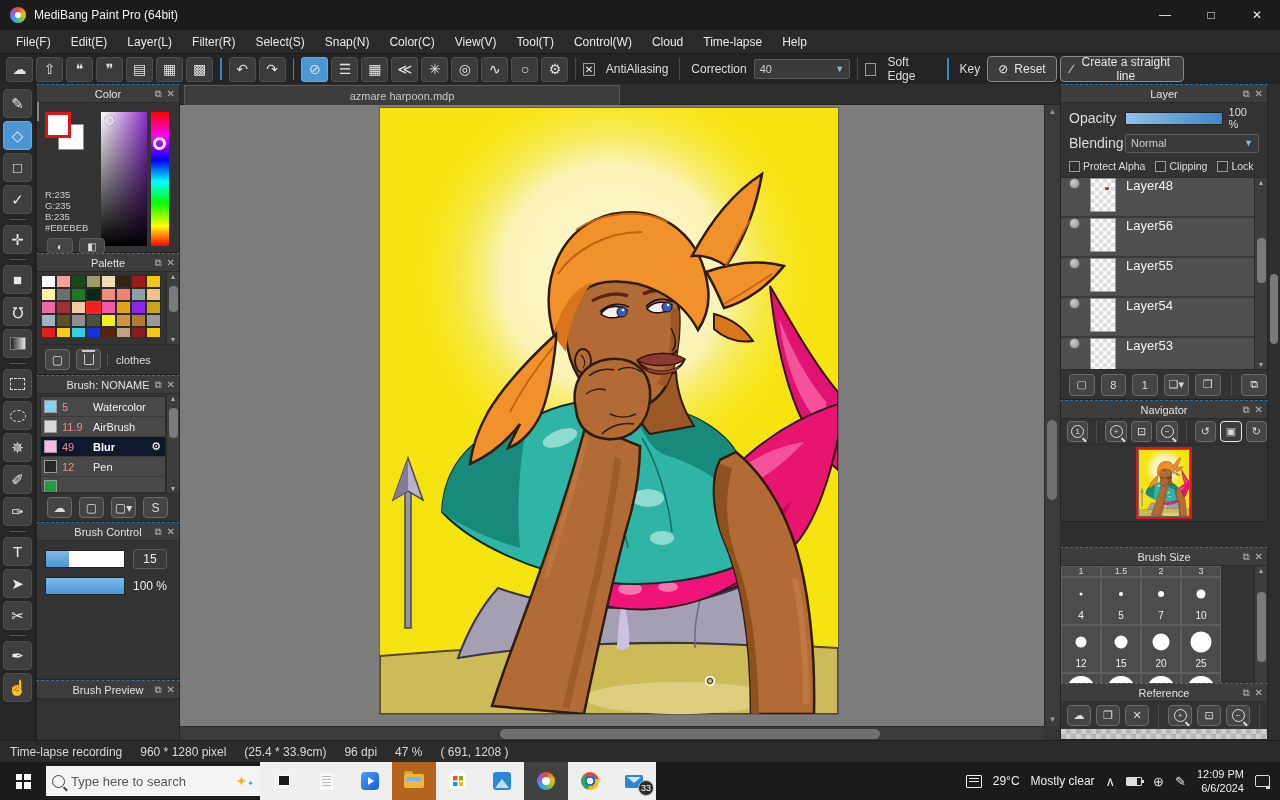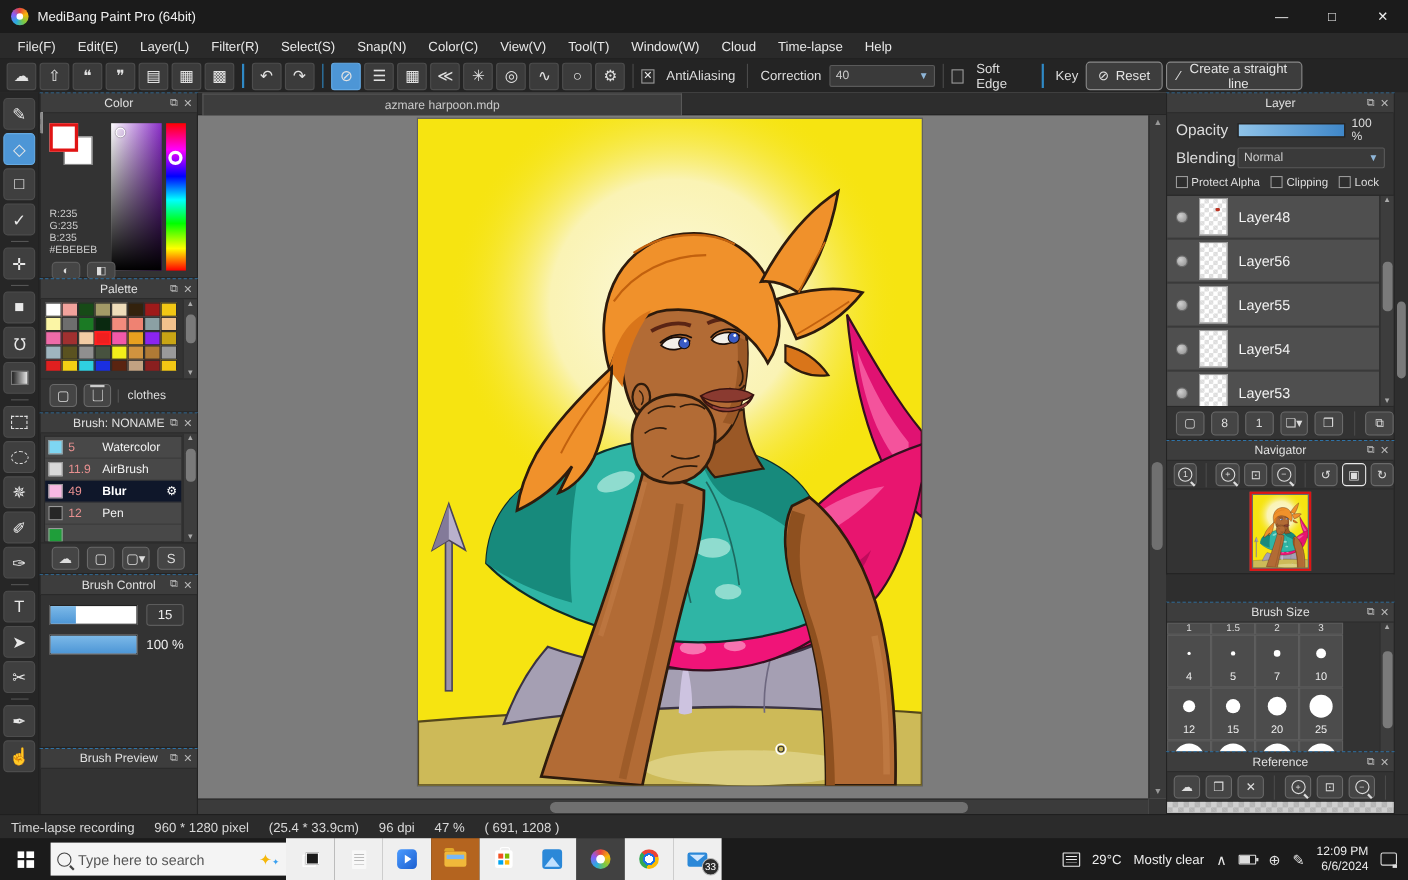--- a/index.html
+++ b/index.html
@@ -109,21 +109,21 @@
   #layer-opacity-row{height:26px;margin-top:2px}
   .l-label{font-size:14px;color:#ddd;width:50px;flex:none}
   #layer-opacity-slider{width:100px;height:13px;background:linear-gradient(90deg,#8fc3e8,#3f87c9);border:1px solid #222}
   #layer-opacity-val{margin-left:auto;font-size:11px}
   #layer-blend-row{height:24px}
   #layer-blend-dd{width:138px;height:19px}
   #layer-checks{height:22px;display:flex;align-items:center;gap:10px;padding-left:8px;font-size:10.5px;color:#ddd;flex:none}
   .cb-sm{width:11px;height:11px;border:1px solid #999;background:#2e2e2e;display:inline-block;margin-right:3px;vertical-align:-2px}
   #layer-list-wrap{flex:1;display:flex;overflow:hidden;border-top:1px solid #2a2a2a}
   #layer-list{flex:1;overflow:hidden;background:#3a3a3a}
-  .layer-row{height:40px;background:#4f4f4f;border-bottom:2px solid #3a3a3a;display:flex;align-items:center;padding-left:8px;gap:10px}
+  .layer-row{height:40px;background:#4f4f4f;border-bottom:2px solid #3a3a3a;display:flex;padding-left:8px;gap:10px}
   .vis-dot{width:11px;height:11px;border-radius:50%;background:radial-gradient(circle at 35% 35%,#cfcfcf,#8a8a8a);border:1px solid #6a6a6a;flex:none}
   .layer-thumb{width:26px;height:34px;background:#fff;border:1px solid #999;flex:none;position:relative;
     background-image:linear-gradient(45deg,#ddd 25%,transparent 25%,transparent 75%,#ddd 75%),linear-gradient(45deg,#ddd 25%,transparent 25%,transparent 75%,#ddd 75%);background-size:8px 8px;background-position:0 0,4px 4px}
   .layer-row.has-mark .layer-thumb::after{content:"";position:absolute;left:14px;top:8px;width:4px;height:3px;background:#b32;border-radius:1px}
   .layer-name{font-size:13px;color:#f2f2f2}
   #layer-bottom{height:30px;border-top:1px solid #2a2a2a;display:flex;align-items:center;gap:6px;padding-left:8px;flex:none}
   .lb-btn{width:26px;height:22px;background:#454545;border:1px solid #6a6a6a;border-radius:4px;color:#ddd;font-size:11px;display:flex;align-items:center;justify-content:center}
   
   #p-nav{left:1060px;top:400px;width:208px;height:122px}
   #nav-toolbar{height:26px;display:flex;align-items:center;gap:4px;padding-left:6px;flex:none;border-bottom:1px solid #2a2a2a}
@@ -214,21 +214,21 @@
 <div id="menubar">
     <div class="menu-item">File(F)</div>
     <div class="menu-item">Edit(E)</div>
     <div class="menu-item">Layer(L)</div>
     <div class="menu-item">Filter(R)</div>
     <div class="menu-item">Select(S)</div>
     <div class="menu-item">Snap(N)</div>
     <div class="menu-item">Color(C)</div>
     <div class="menu-item">View(V)</div>
     <div class="menu-item">Tool(T)</div>
-    <div class="menu-item">Window(W)</div>
+    <div class="menu-item">Control(W)</div>
     <div class="menu-item">Cloud</div>
     <div class="menu-item">Time-lapse</div>
     <div class="menu-item">Help</div>
   </div>
 
 <div id="toolbar">
   <span id="tb-file" style="display: flex; gap: 3px;">
       <button class="tbtn">
         <span class="glyph">☁</span>
       </button>

